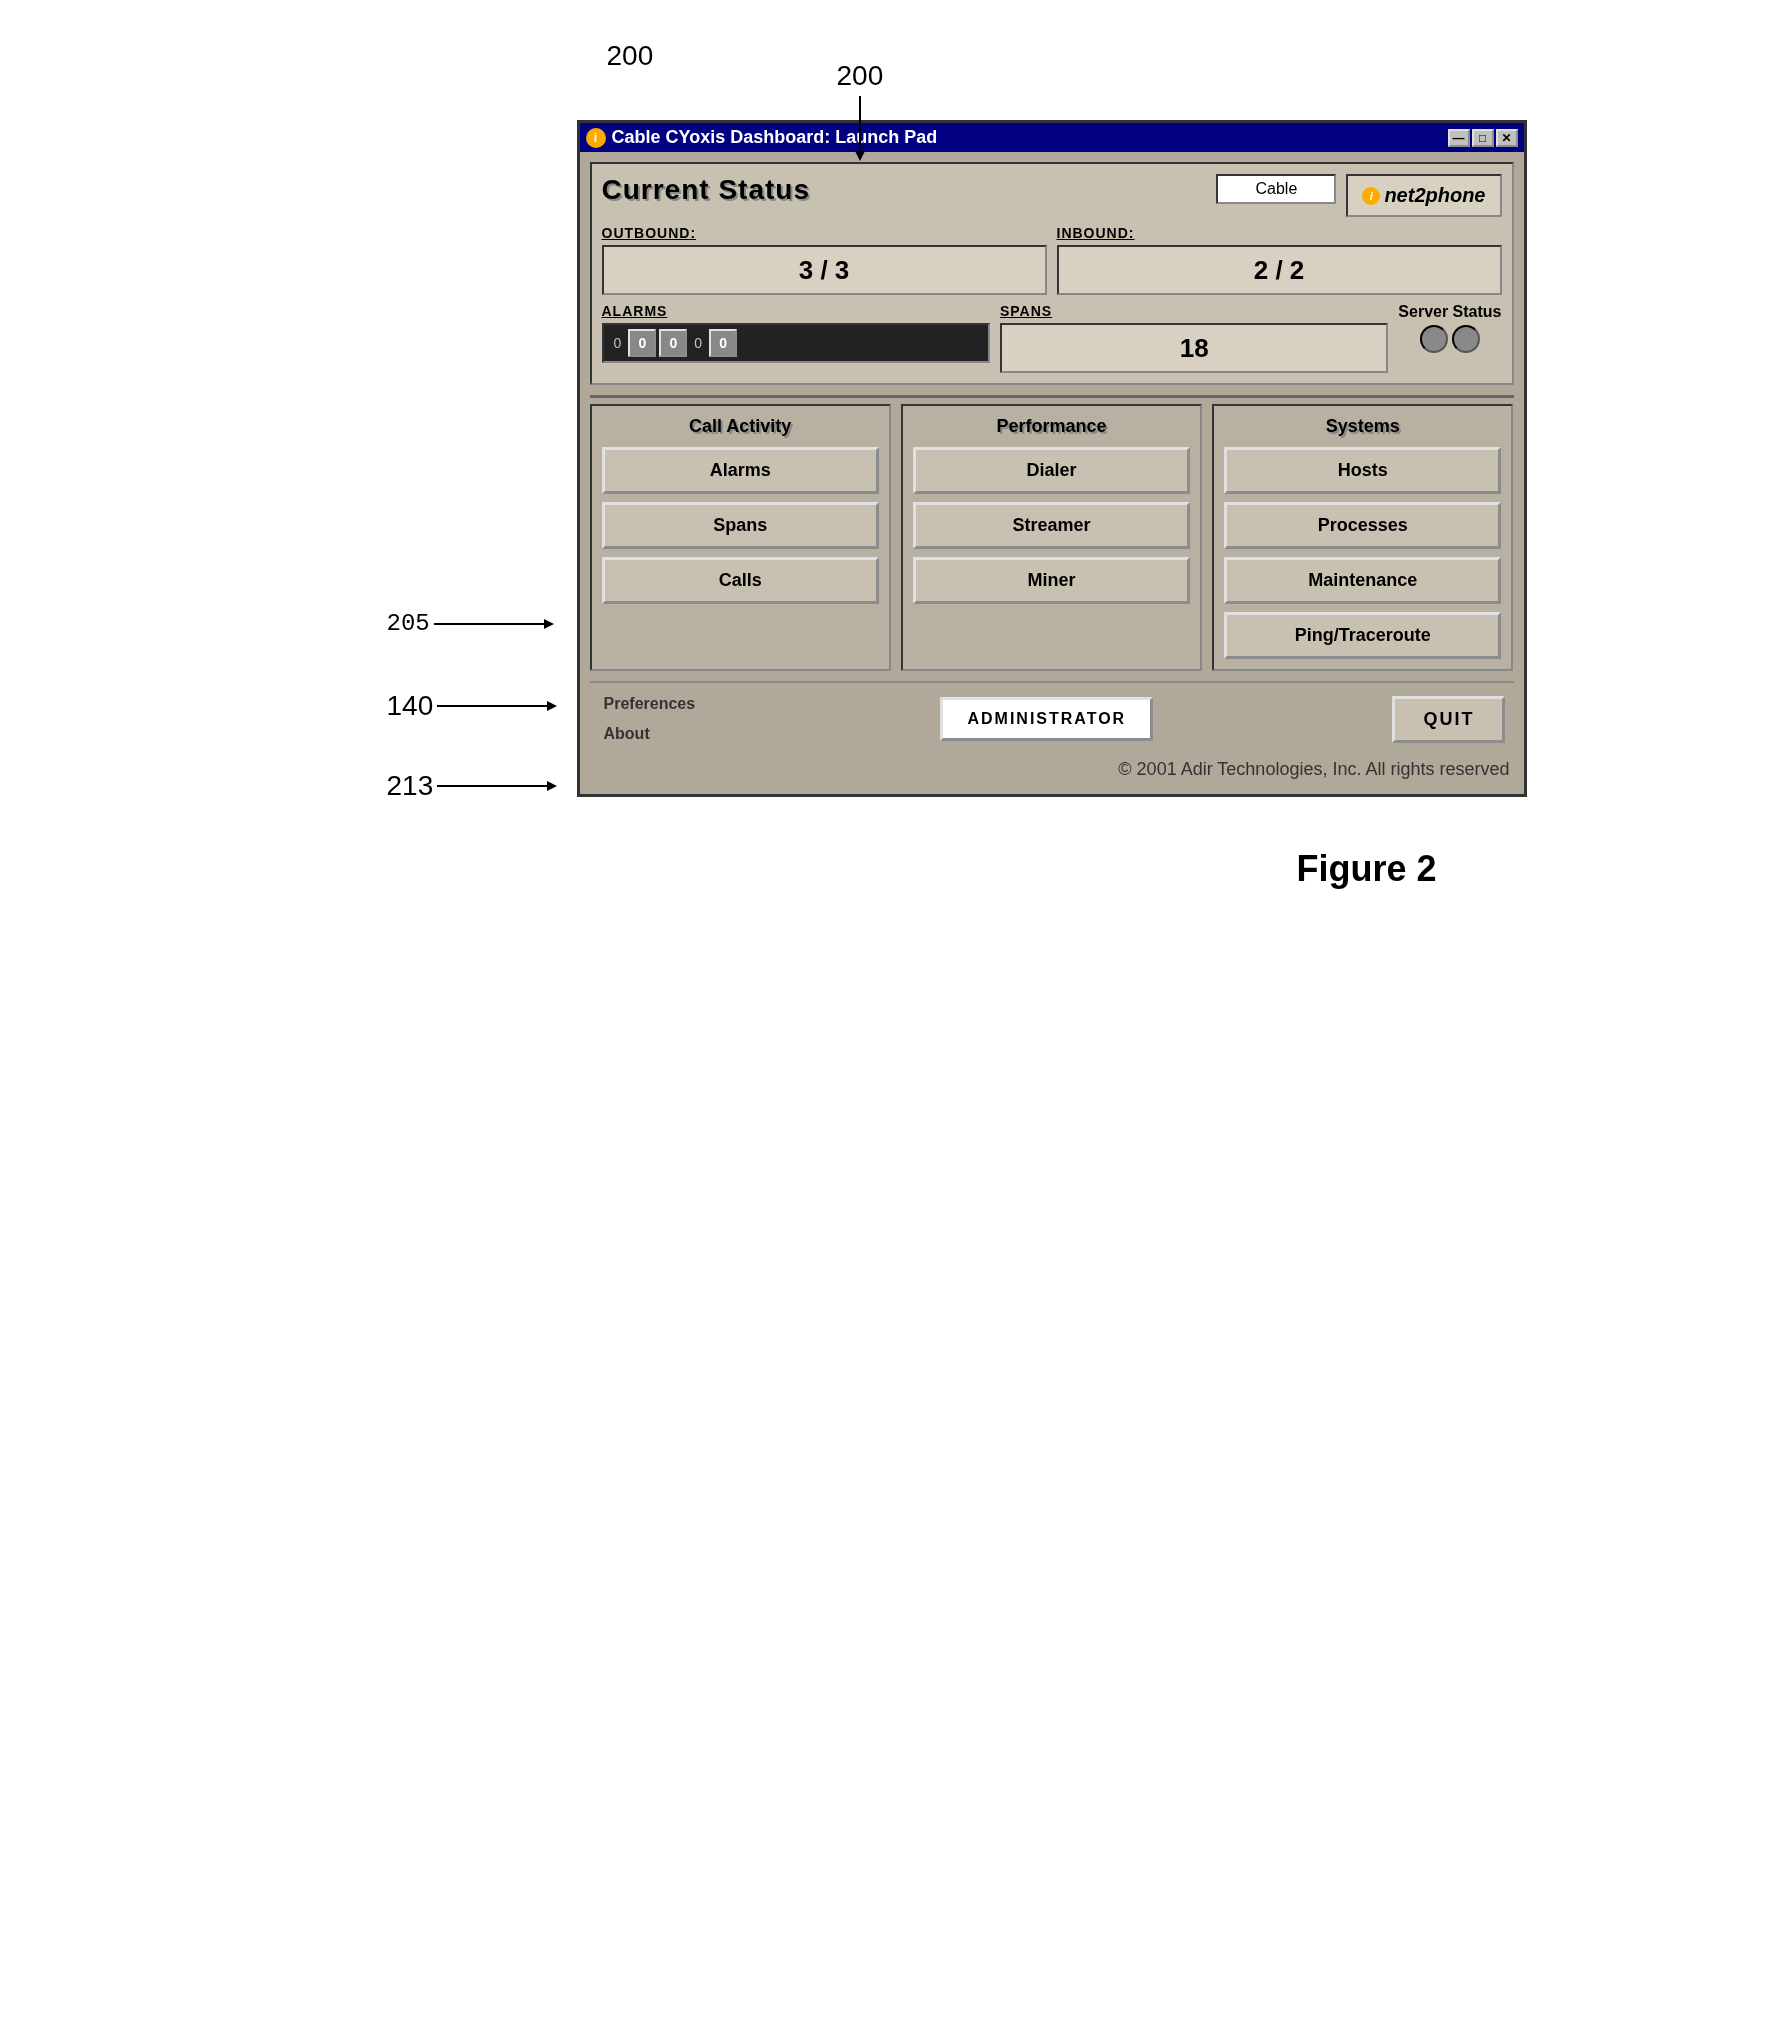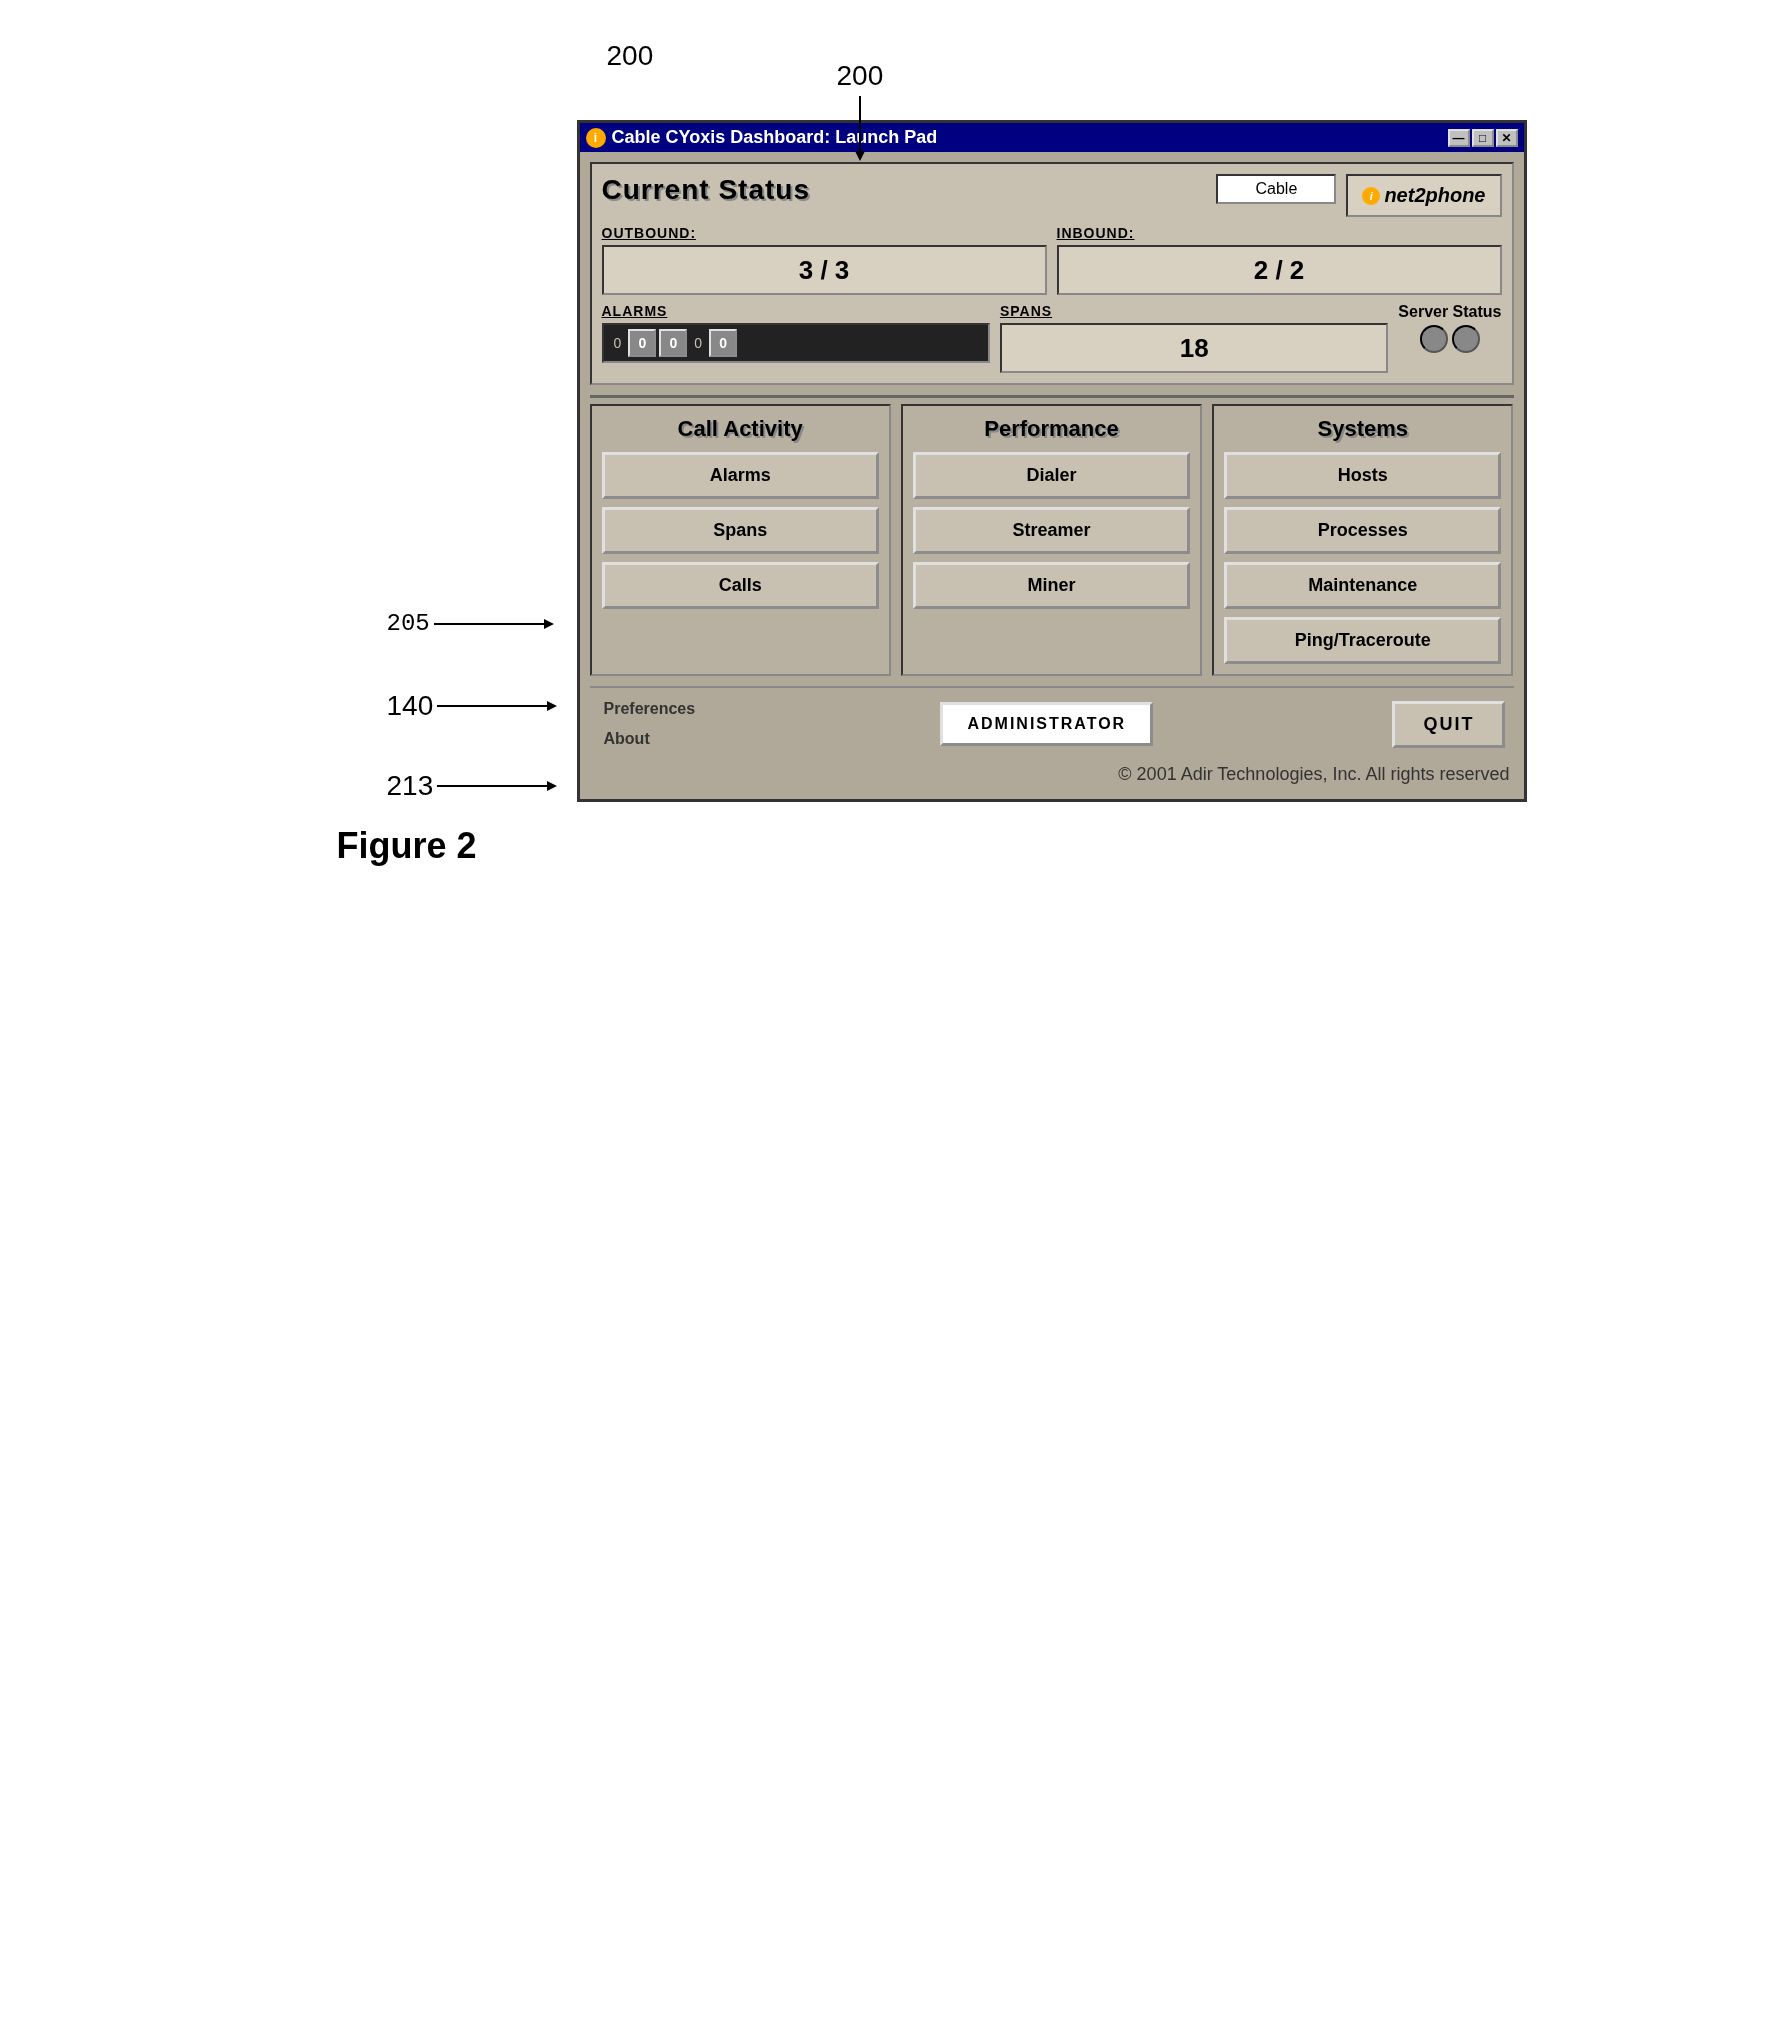--- a/index.html
+++ b/index.html
@@ -270,21 +270,21 @@
     }
 
     .panel {
       flex: 1;
       border: 2px inset #888;
       background: #b8b0a0;
       padding: 10px;
     }
 
     .panel-title {
-      font-size: 22px;
+      font-size: 18px;
       font-weight: bold;
       font-family: 'Arial Black', Arial, sans-serif;
       color: #000;
       text-shadow: 2px 2px 0 #888;
       margin-bottom: 10px;
       text-align: center;
     }
 
     .panel-buttons {
       display: flex;
@@ -539,18 +539,18 @@
       <div style="position:absolute; top: -60px; left: 340px; display:flex; flex-direction:column; align-items:center;">
         <span style="font-size:28px; margin-bottom:4px;">200</span>
         <svg width="20" height="60" style="overflow:visible;">
           <line x1="10" y1="0" x2="10" y2="55" stroke="#000" stroke-width="2"></line>
           <polygon points="5,55 10,65 15,55" fill="#000"></polygon>
         </svg>
       </div>
 
     </div>
 
-    <div style="margin-top: 23px; text-align:left; width:100%;">
+    <div style="margin-top: 51px; text-align:right; width:100%;">
       <span class="figure-caption">Figure 2</span>
     </div>
 
   </div>
 </div>
 
 </body></html>

